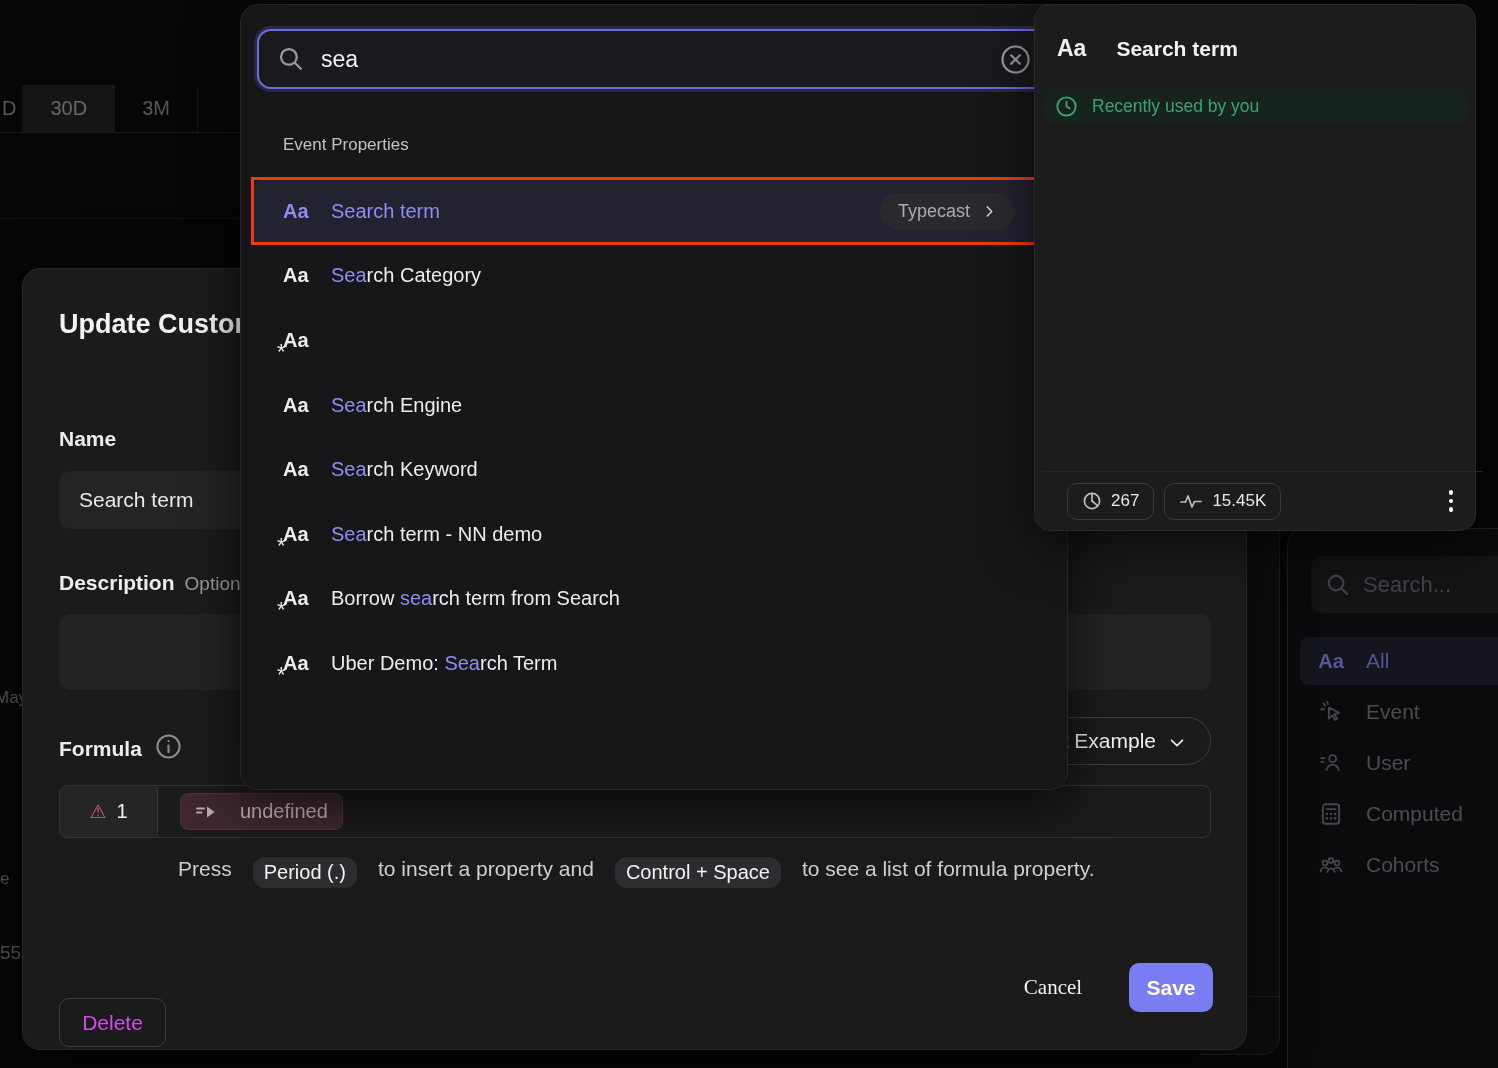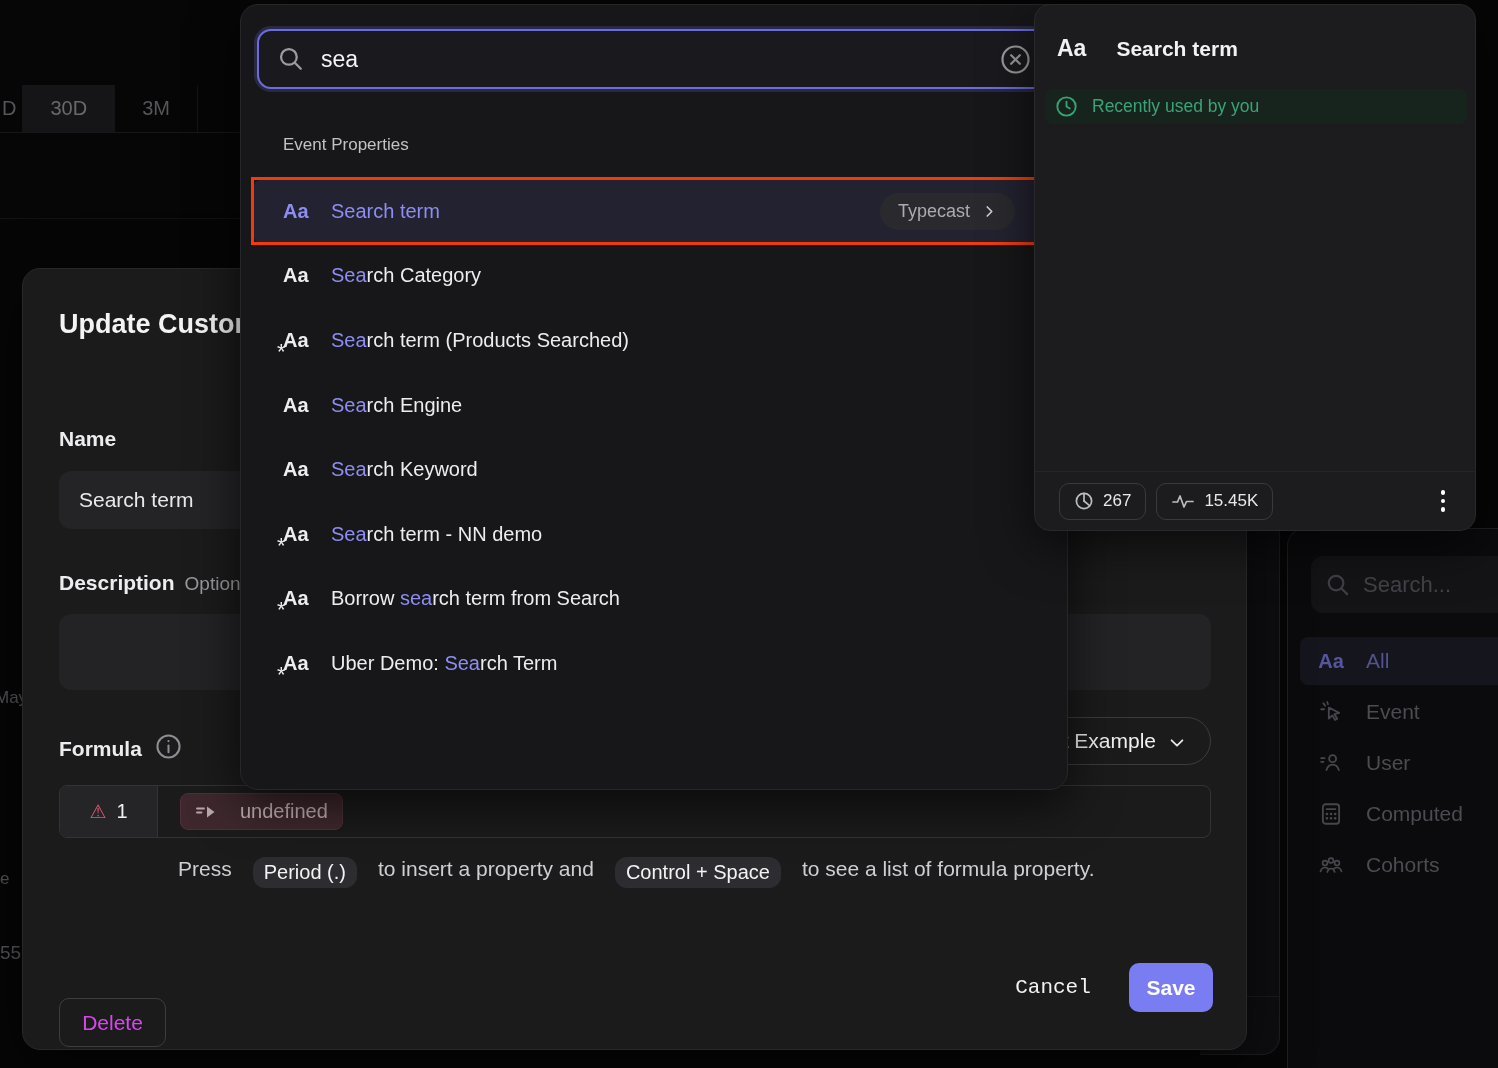--- a/index.html
+++ b/index.html
@@ -80,21 +80,21 @@
   .undef-chip .icn { color:#b9a9aa; }
   .help-line { position:absolute; left:155px; top:588px; display:flex; align-items:flex-start;
            gap:21px; font-size:21px; color:#cfcfd3; white-space:nowrap; }
   .key-chip { background:#2d2d31; border-radius:12px; padding:4px 11px; color:#f3f3f4;
            font-size:20px; }
   .delete-btn { position:absolute; left:36px; top:694px; width:107px; height:49px;
            border:1px solid #3d3d41; border-radius:10px; background:transparent;
            color:#d946ef; font-size:21px; font-family:inherit;margin-top:35px; }
   .cancel-btn { position:absolute; left:985px; top:694px; width:90px; height:49px;
            border:none; background:transparent; color:#f2f2f3; font-size:21px;
-           font-weight:500; font-family:Liberation Mono, monospace; }
+           font-weight:500; font-family:Liberation Serif, serif; }
   .save-btn { position:absolute; left:1106px; top:694px; width:84px; height:49px;
            border:none; border-radius:10px; background:#7a7df2; color:#ffffff;
            font-size:21px; font-weight:600; font-family:inherit; }
 
   
   .dropdown { left:196px; top:4px; width:828px; height:786px; background:#171719;
            border:1px solid #27272a; border-radius:18px; z-index:5;
            box-shadow:0 14px 50px rgba(0,0,0,.65);margin-left:44px; }
   .search-wrap { position:absolute; left:16px; top:24px; width:794px; height:60px;
            background:#1a1a1e; border:2px solid #6c6ce0; border-radius:14px;
@@ -131,21 +131,21 @@
            border:1px solid #29292c; border-radius:16px; z-index:5;
            box-shadow:0 14px 50px rgba(0,0,0,.6); }
   .detail-head { position:absolute; left:22px; top:30px; display:flex; align-items:center;
            gap:30px; }
   .detail-head .glyph { font-size:23px; font-weight:600; color:#f2f2f4; }
   .detail-title { font-size:21px; font-weight:700; color:#f2f2f4; }
   .recent-pill { position:absolute; left:10px; top:84px; width:422px; height:35px;
            background:#17241d; border-radius:8px; display:flex; align-items:center;
            gap:14px; padding:0 10px; color:#3aa376; font-size:17.5px; }
   .recent-pill .icn { color:#3aa376; }
-  .detail-foot { position:absolute; left:0; bottom:0; width:100%; height:59px;
+  .detail-foot { position:absolute; left:8px; bottom:0; width:100%; height:59px;
            border-top:1px solid #252528; display:flex; align-items:center;
            padding:0 24px; gap:10px; }
   .stat-pill { height:37px; display:flex; align-items:center; gap:9px; padding:0 14px;
            border:1px solid #3a3a3e; border-radius:10px; color:#e8e8ea; font-size:17px; }
   .stat-pill .icn { color:#babdbe; }
   .kebab { margin-left:auto; display:flex; flex-direction:column; gap:4px; padding:6px; }
   .kebab i { width:4.5px; height:4.5px; border-radius:50%; background:#ffffff; }
 
   .icn svg { display:block; }
 </style>
@@ -336,23 +336,20 @@
       <span></span><span class="match">Sea</span><span>rch Category</span>
     </span>
     <span class="spacer"></span>
 
   </div>
         <div class="dd-row">
     <span class="type-icon">
       <span class="glyph">Aa</span>
       <span class="star">*</span>
     </span>
-    <span class="lbl">
-      <span></span><span class="match">Sea</span><span>rch term (Products Searched)</span>
-    </span>
     <span class="spacer"></span>
 
   </div>
         <div class="dd-row">
     <span class="type-icon">
       <span class="glyph">Aa</span>
       
     </span>
     <span class="lbl">
       <span></span><span class="match">Sea</span><span>rch Engine</span>

